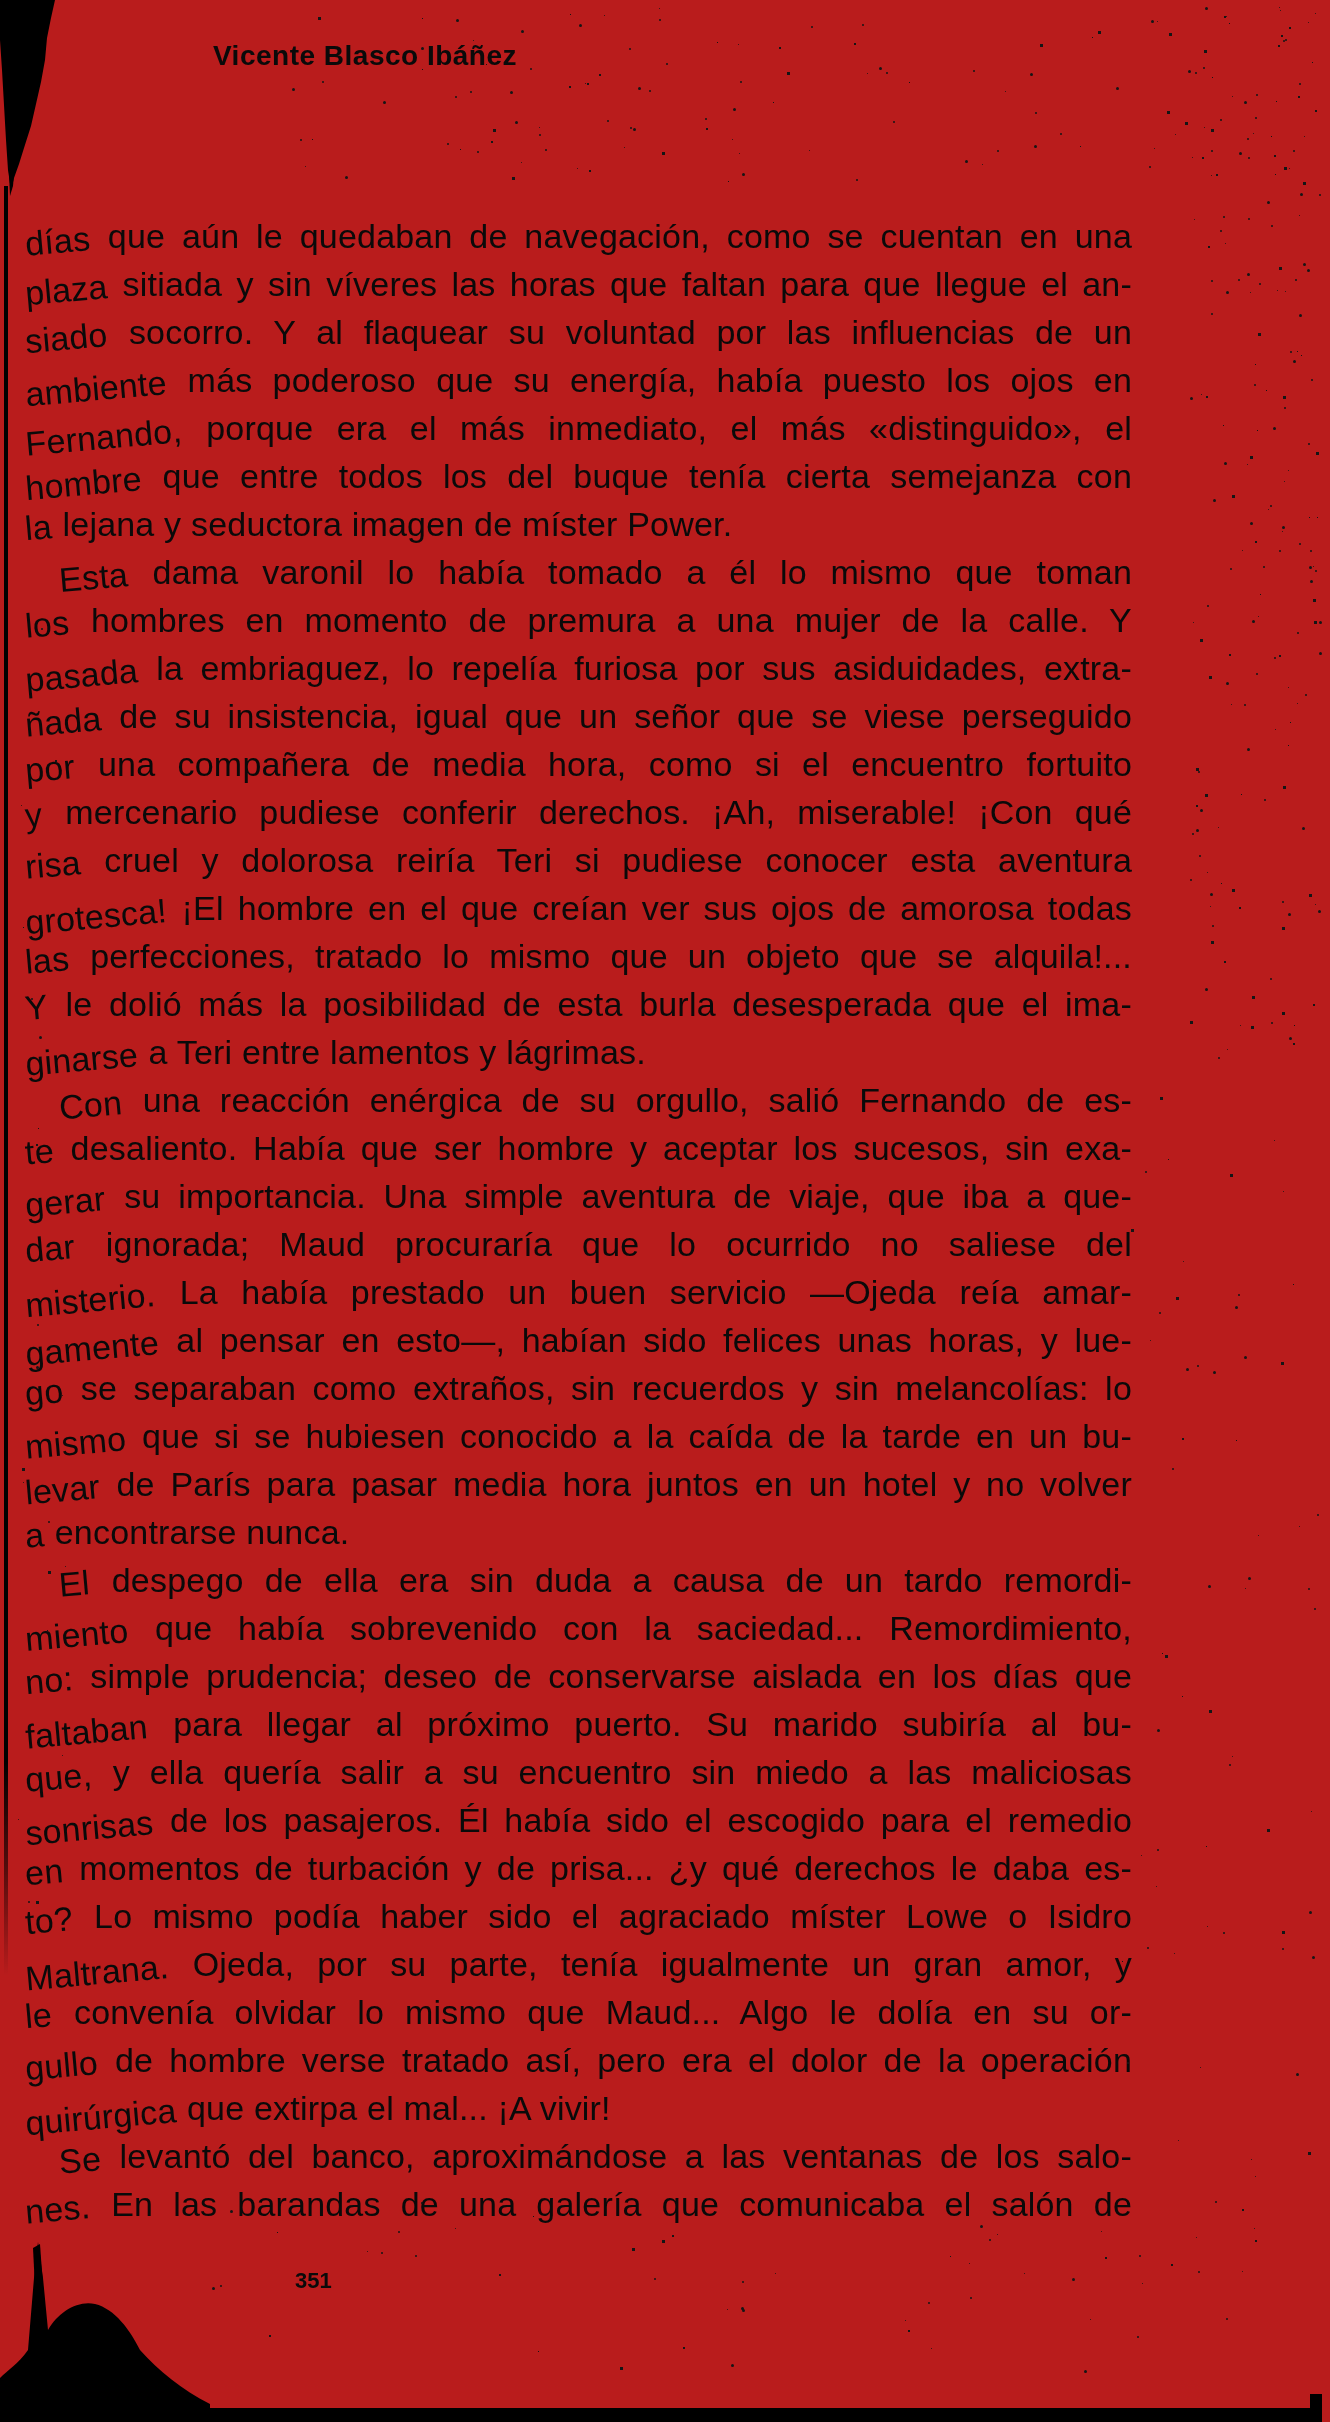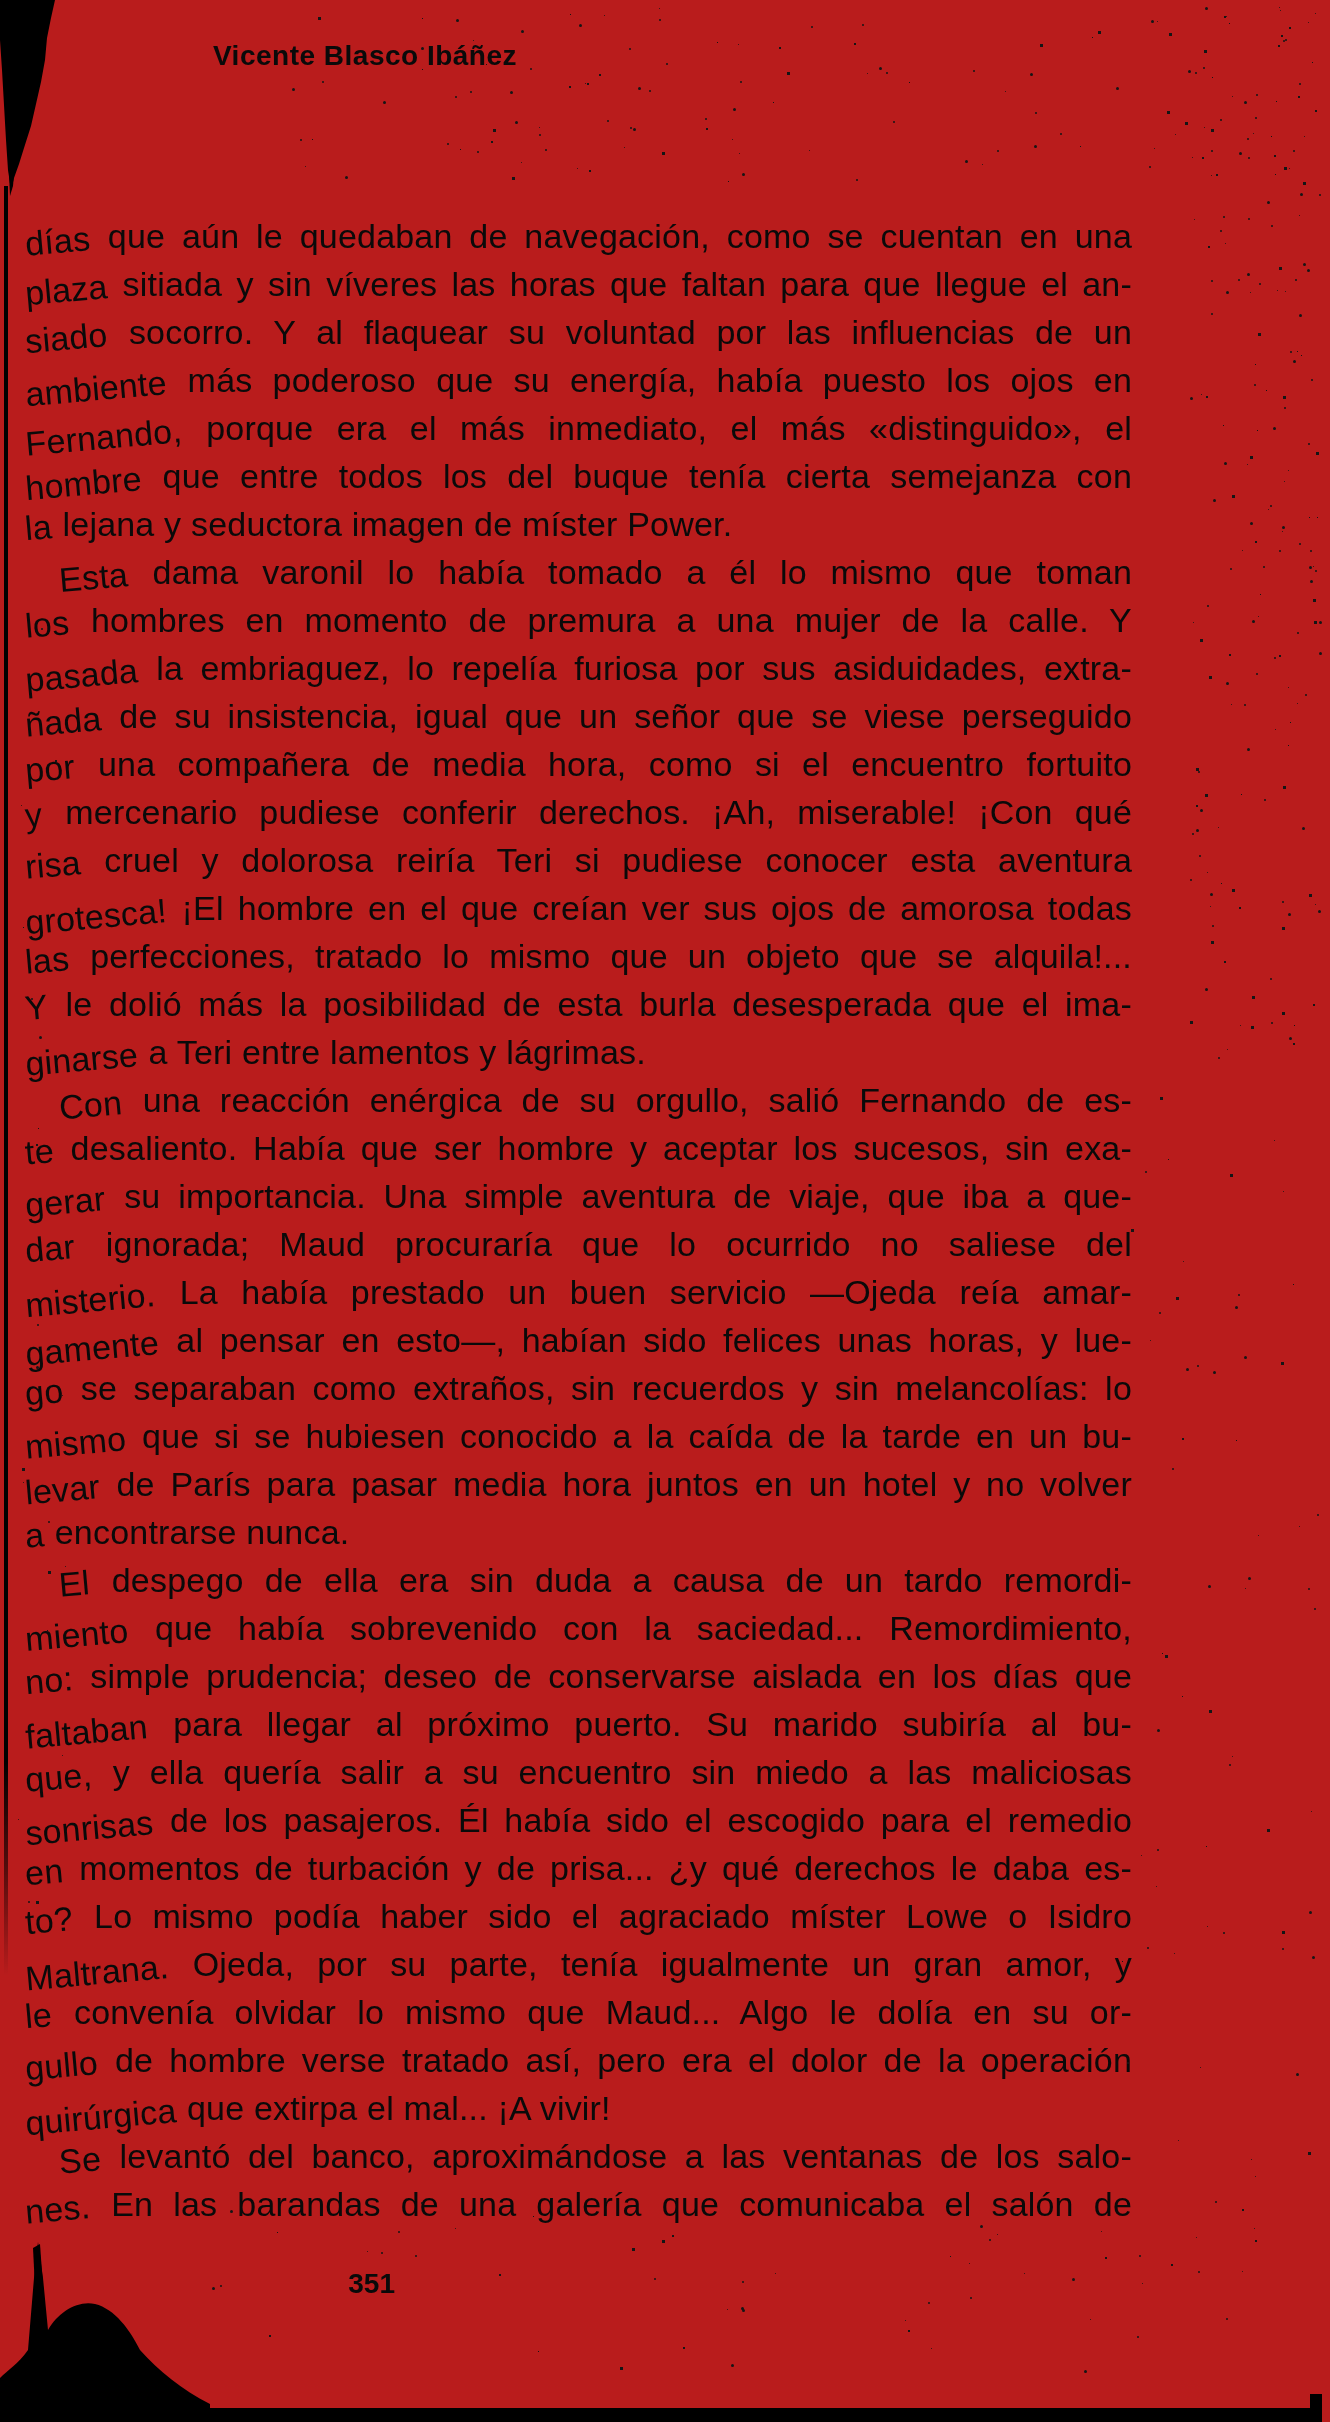--- a/index.html
+++ b/index.html
@@ -25,21 +25,21 @@
     letter-spacing:0.2px;
     text-align:justify;
     text-align-last:justify;
     white-space:nowrap;
   }
   .line.indent{padding-left:34px;}
   .line.short{text-align-last:left;}
   .lead{display:inline-block;transform:rotate(-5deg) translateY(2px);transform-origin:100% 80%;}
   .page-number{
     position:absolute;left:295px;top:2268px;width:100px;
-    text-align:right;font-size:28px;font-weight:bold;
+    text-align:left;font-size:22px;font-weight:bold;
   }
   .artifact{position:absolute;pointer-events:none;}
   #left-spine-line{
     left:4px;top:186px;width:4px;height:1790px;
     background:linear-gradient(#000 0 88%,rgba(0,0,0,.55) 94%,transparent);
   }
   #bottom-bar{left:0;top:2408px;width:1322px;height:14px;background:#000;}
   #bottom-bar-hook{left:1310px;top:2394px;width:12px;height:28px;background:#000;}
   #noise{position:absolute;inset:0;pointer-events:none;}
   .dot{position:absolute;background:#151515;border-radius:50%;}

